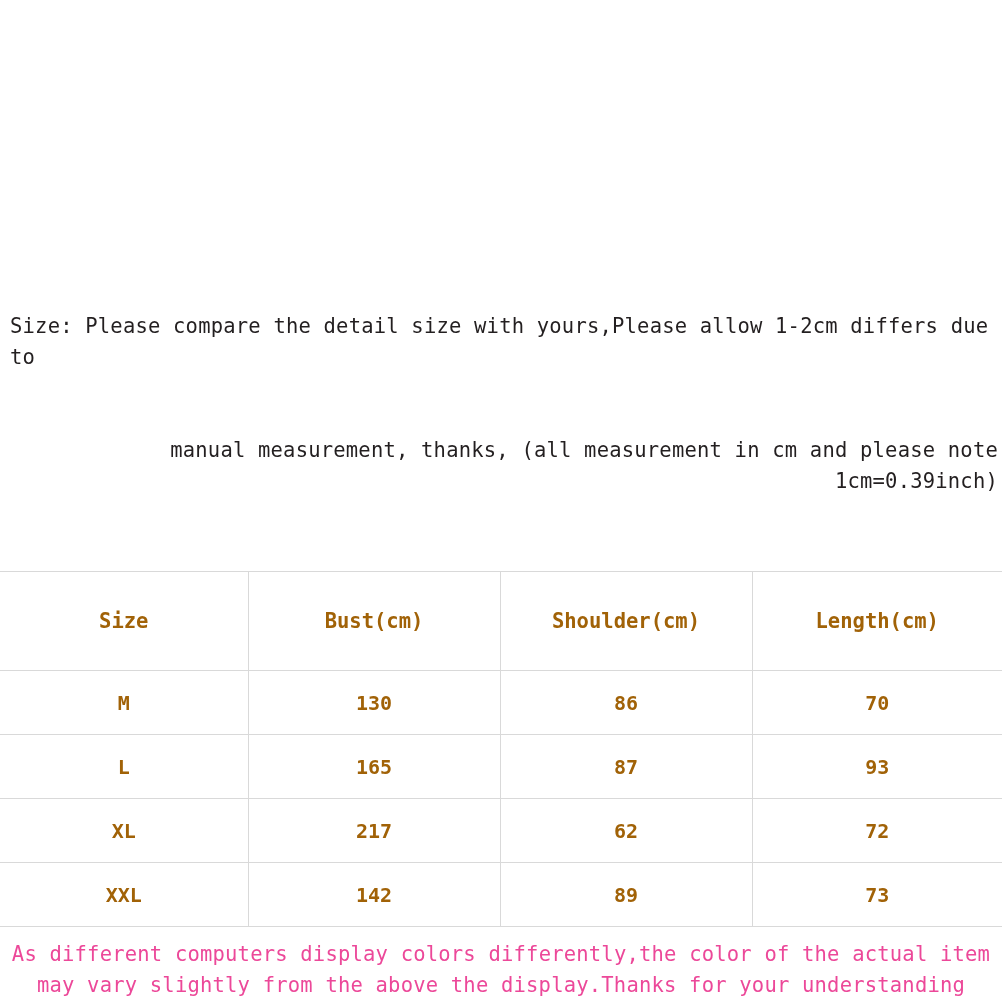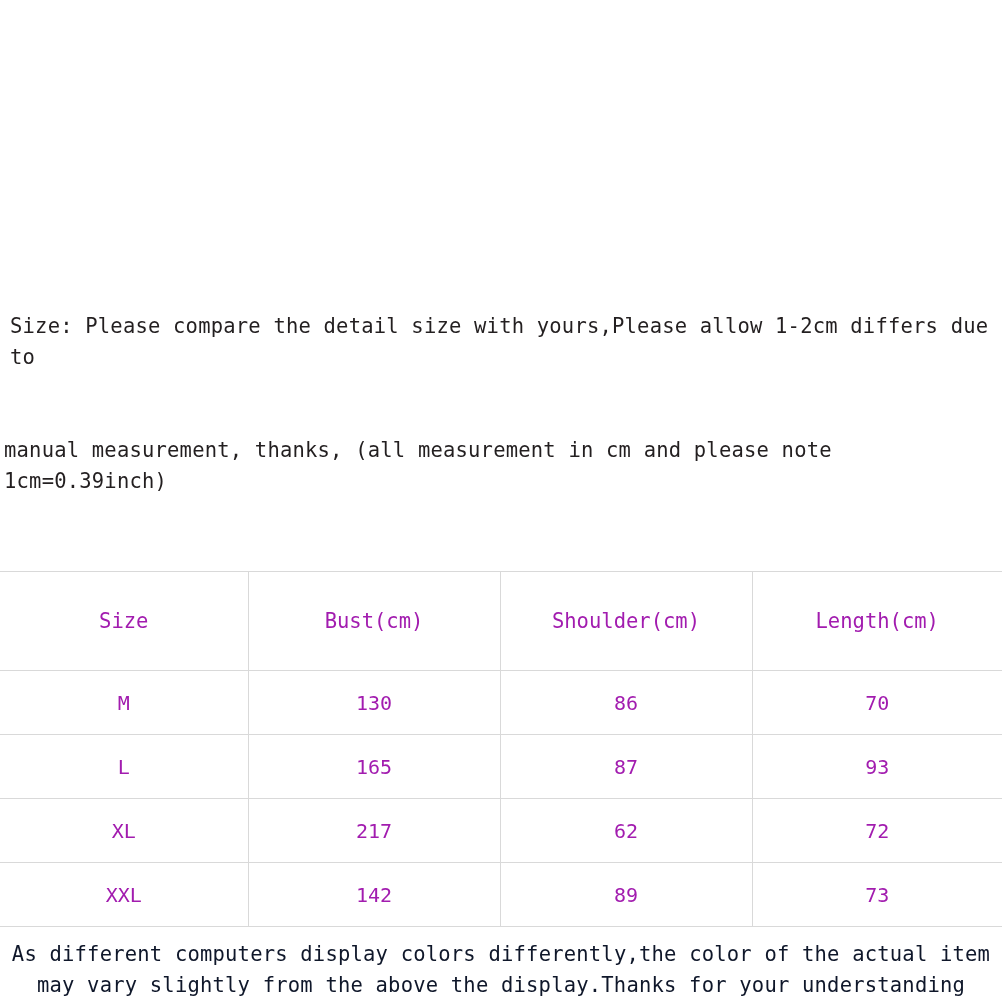--- a/index.html
+++ b/index.html
@@ -36,33 +36,33 @@
     margin: 0 0 12px 0;
     white-space: pre-wrap;
   }
   .intro-line-1 {
     display: block;
     text-align: left;
     padding-left: 6px;
   }
   .intro-line-2 {
     display: block;
-    text-align: left;
+    text-align: right;
   }
   table.size-table {
     width: 1002px;
     border-collapse: collapse;
     table-layout: fixed;
   }
   table.size-table th,
   table.size-table td {
     border: 1px solid #d9d9d9;
     text-align: center;
-    font-weight: normal;
-    color: #a21caf;
+    font-weight: bold;
+    color: #a16207;
     font-size: 20px;
   }
   table.size-table th {
     height: 96px;
     font-size: 20.5px;
   }
   table.size-table td {
     height: 61px;
   }
   table.size-table colgroup col.c1 { width: 248px; }
@@ -71,21 +71,21 @@
   table.size-table colgroup col.c4 { width: 250px; }
   
   table.size-table tr > *:first-child { border-left: none; }
   table.size-table tr > *:last-child { border-right: none; }
 
   .footer-note {
     font-size: 20.5px;
     line-height: 31px;
     letter-spacing: 0.2px;
     text-align: center;
-    color: #0f172a;
+    color: #ec4899;
     margin: 12px 0 0 0;
     padding: 0 10px;
   }
   .footer-line {
     display: block;
   }
 </style>
 </head>
 <body>
 

